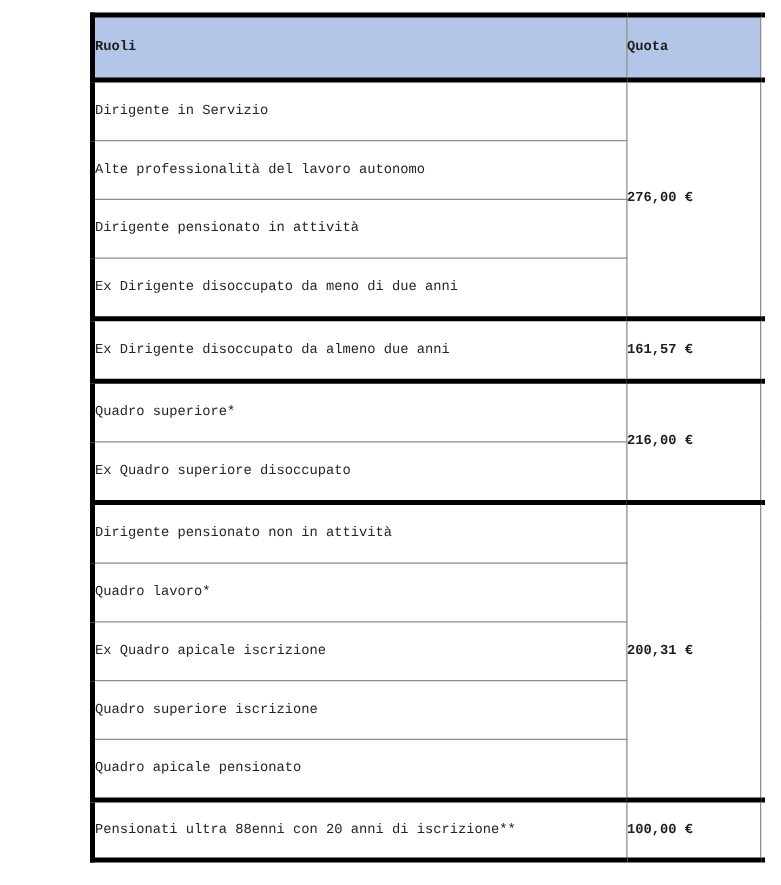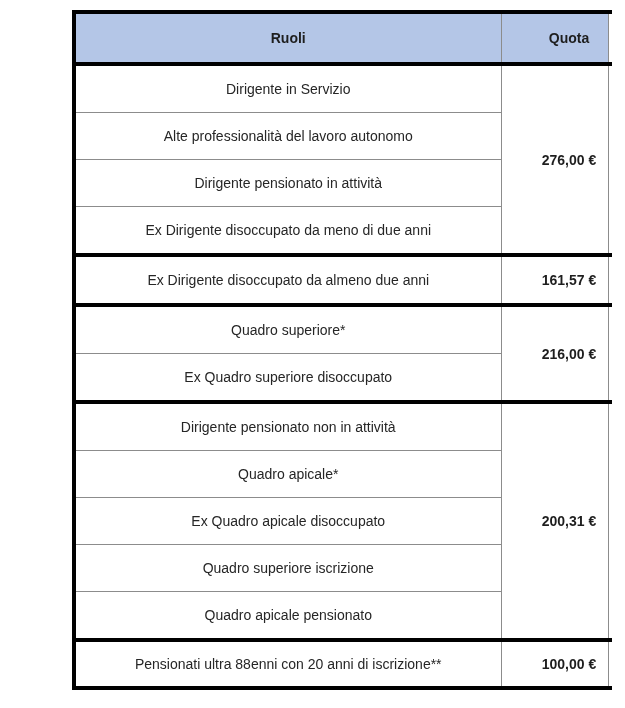--- a/index.html
+++ b/index.html
@@ -24,26 +24,27 @@
     table {
       border-collapse: collapse;
       width: 538px;
       table-layout: fixed;
     }
     col.c-role { width: 427px; }
     col.c-quota { width: 107px; }
     col.c-extra { width: 4px; }
     th, td {
       padding: 0;
-      text-align: center;
+      text-align: left;
       vertical-align: middle;
-      font-size: 14px;
+      font-size: 11px;
       line-height: 1;
       border-top: 1px solid #8c8c8c;
       border-bottom: 1px solid #8c8c8c;
+      font-family: Liberation Mono, monospace;
     }
     th {
       background: #b4c6e7;
       font-weight: bold;
       height: 48px;
       color: #1e1e1e;
       border-top: 4px solid #000;
       border-bottom: 4px solid #000;
     }
     td.role {
@@ -52,21 +53,20 @@
       border-right: 1px solid #8c8c8c;
     }
     th.role-h {
       border-left: 4px solid #000;
       border-right: 1px solid #8c8c8c;
     }
     td.quota, th.quota-h {
       font-weight: bold;
       border-right: 1px solid #8c8c8c;
       color: #1e1e1e;
-      padding-left: 29px;
     }
     td.extra, th.extra-h {
       border-right: none;
       background: #fff;
     }
     th.extra-h {
       background: #fff;
     }
     tr.group-start td {
       border-top: 4px solid #000;
@@ -127,24 +127,24 @@
       <tr>
         <td class="role">Ex Quadro superiore disoccupato</td>
       </tr>
 
       <tr class="group-start">
         <td class="role">Dirigente pensionato non in attività</td>
         <td class="quota group-cell" rowspan="5">200,31 €</td>
         <td class="extra" rowspan="5"></td>
       </tr>
       <tr>
-        <td class="role">Quadro apicale*</td>
+        <td class="role">Quadro lavoro*</td>
       </tr>
       <tr>
-        <td class="role">Ex Quadro apicale disoccupato</td>
+        <td class="role">Ex Quadro apicale iscrizione</td>
       </tr>
       <tr>
         <td class="role">Quadro superiore iscrizione</td>
       </tr>
       <tr>
         <td class="role">Quadro apicale pensionato</td>
       </tr>
 
       <tr class="group-start last-row">
         <td class="role">Pensionati ultra 88enni con 20 anni di iscrizione**</td>

